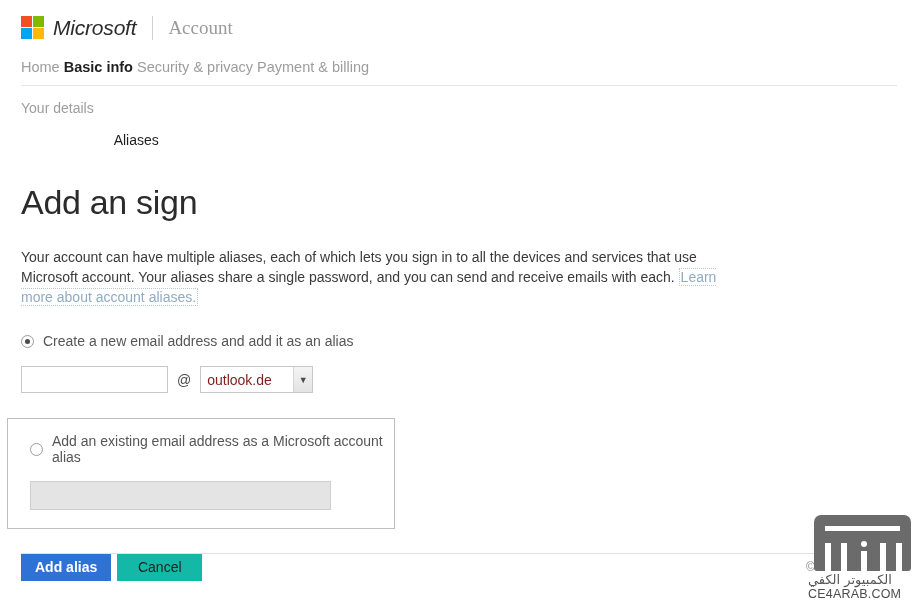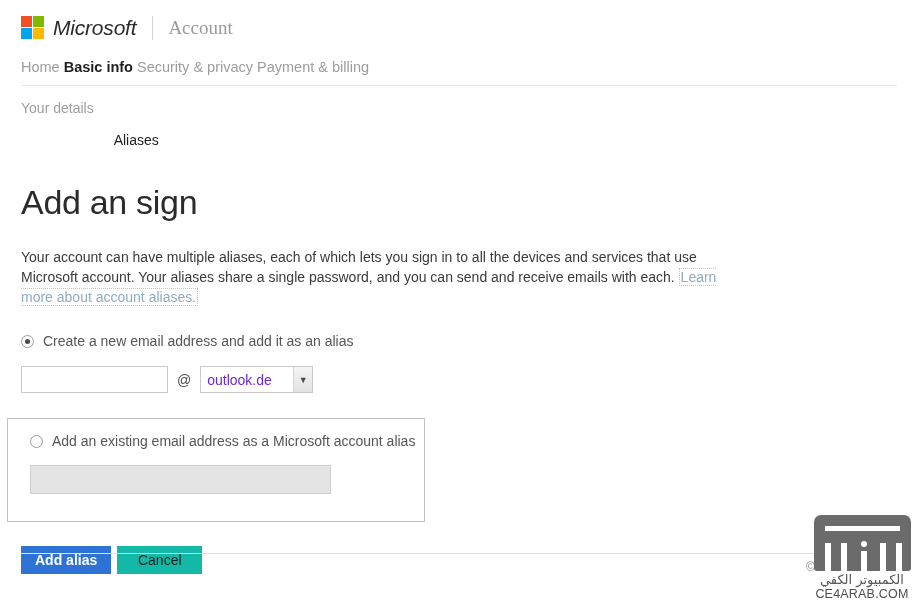--- a/index.html
+++ b/index.html
@@ -171,42 +171,42 @@
     width: 113px;
     height: 27px;
     border: 1px solid #c8c8c8;
     background: #fff;
     display: flex;
     align-items: center;
     cursor: pointer;
   }
   .select-value {
     font-size: 14px;
-    color: #6d28d9;
+    color: #7f1d1d;
     padding-left: 6px;
   }
   .select-arrow {
     position: absolute;
     right: 0; top: 0;
     width: 19px; height: 25px;
     background: linear-gradient(#f4f4f4, #e3e3e3);
     border-left: 1px solid #d4d4d4;
     display: flex;
     align-items: center;
     justify-content: center;
     font-size: 9px;
     color: #4a4a4a;
   }
 
   
   .existing-panel {
     margin: 25px 0 0 -14px;
-    width: 418px;
+    width: 388px;
     border: 1px solid #c0bfbd;
-    padding: 14px 0 27px 22px;
+    padding: 14px 0 18px 22px;
   }
   .existing-panel .option-row { margin-top: 0; }
   .input-disabled {
     margin-top: 16px;
     width: 301px;
     height: 29px;
     border: 1px solid #cfcfcf;
     background: #e4e4e4;
     cursor: default;
   }
@@ -253,21 +253,21 @@
     color: #8d8d8d;
     white-space: nowrap;
   }
 
   
   .watermark {
     position: absolute;
     right: 2px;
     bottom: 0px;
     width: 108px;
-    text-align: center;
+    text-align: left;
     pointer-events: none;
   }
   .wm-mark {
     width: 97px;
     height: 56px;
     margin: 0 auto;
     background: #6b6b6b;
     border-radius: 7px 7px 3px 3px;
     position: relative;
     overflow: hidden;

